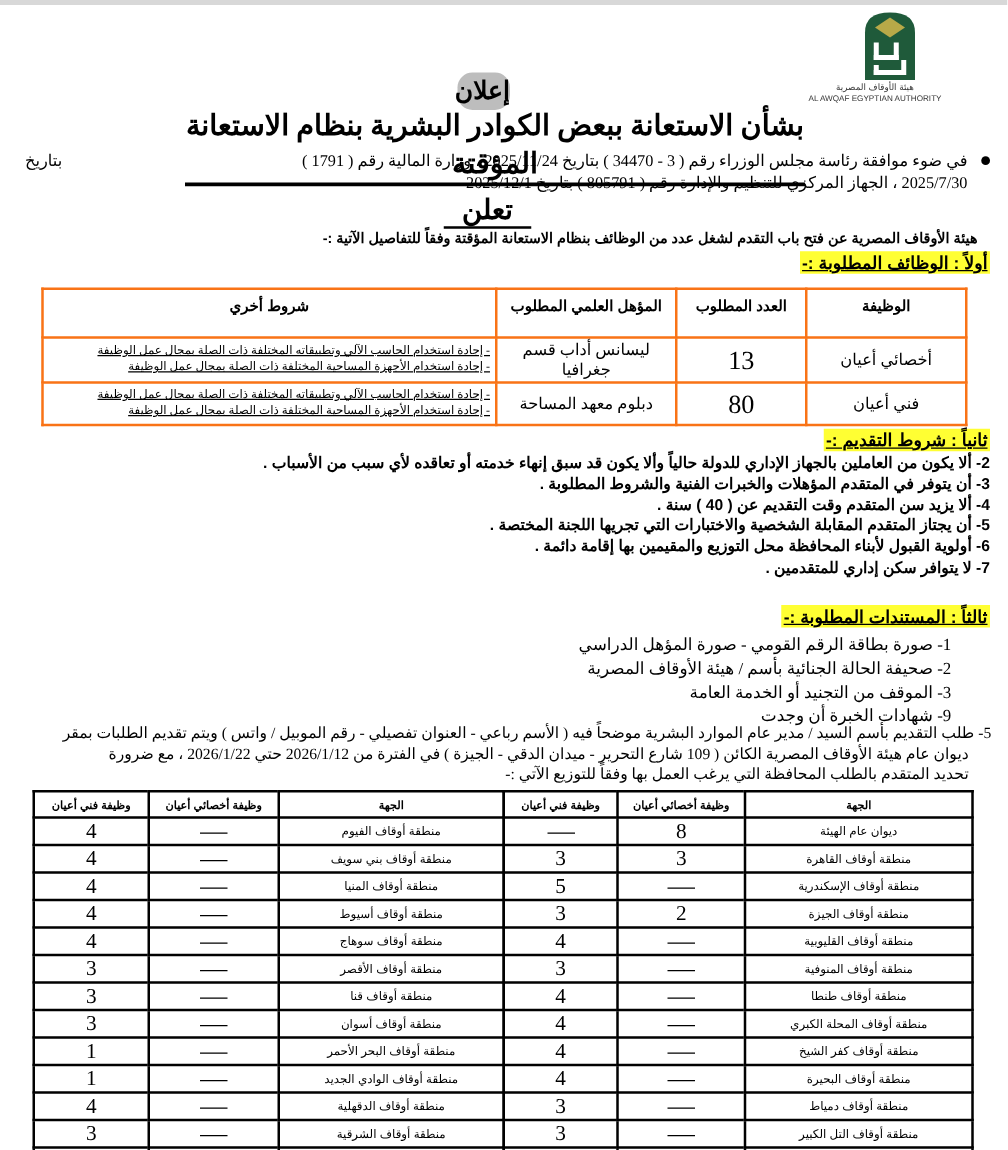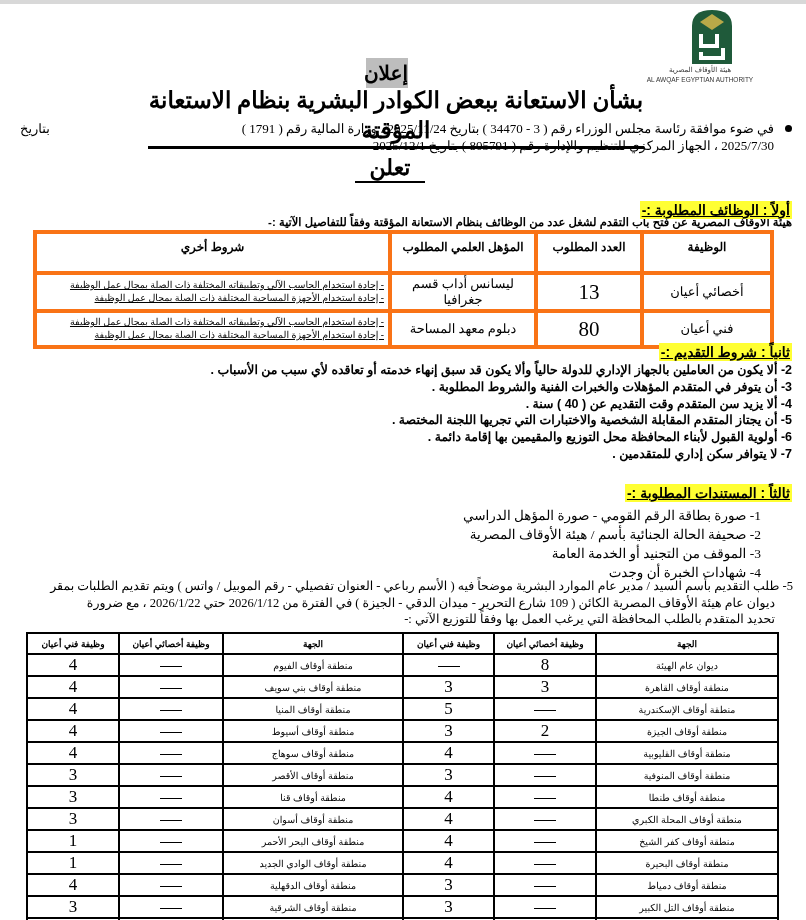--- a/index.html
+++ b/index.html
@@ -1,35 +1,35 @@
 <!DOCTYPE html>
 <html><head>
 <meta charset="utf-8">
 <style>
   html, body { margin: 0; padding: 0; background: #ffffff; }
   body { width: 806px; height: 920px; position: relative; overflow: hidden; font-family: "DejaVu Sans", sans-serif; color: #000; }
   .topbar { position: absolute; left: 0; top: 0; width: 806px; height: 4px; background: #d8d8d8; }
   .logo { position: absolute; left: 690px; top: 8px; width: 44px; height: 56px; }
   .logo-text-ar { position: absolute; left: 640px; top: 66px; width: 120px; text-align: center; font-size: 7px; color: #333; direction: rtl; letter-spacing: 1px; }
   .logo-text-en { position: absolute; left: 640px; top: 76px; width: 120px; text-align: center; font-size: 6.5px; color: #333; font-family: "Liberation Sans", sans-serif; }
-  .announce { position: absolute; left: 366px; top: 58px; width: 42px; height: 30px; background: #bdbdbd; text-align: center; font-size: 20px; font-weight: bold; line-height: 30px; direction: rtl; font-family: "Liberation Serif", serif; }
+  .announce { position: absolute; left: 366px; top: 58px; width: 42px; height: 30px; background: #bdbdbd; text-align: center; font-size: 20px; font-weight: bold; line-height: 30px; direction: rtl; font-family: "Liberation Serif", serif; border-radius: 12px; }
   .title { position: absolute; left: 148px; top: 86px; width: 496px; text-align: center; font-size: 23px; font-weight: bold; direction: rtl; font-family: "Liberation Serif", serif; border-bottom: 3px solid #000; line-height: 30px; }
   .intro { position: absolute; left: 20px; top: 120px; width: 772px; direction: rtl; font-size: 13px; font-family: "Liberation Serif", serif; line-height: 17px; }
   .intro .line1 { position: relative; padding-right: 18px; }
   .intro .bullet { position: absolute; right: 0; top: 5px; width: 7px; height: 7px; border-radius: 50%; background: #000; }
   .intro .date-tail { position: absolute; left: 0; top: 0; }
   .intro .line2 { padding-right: 18px; }
   .ta3len { position: absolute; left: 355px; top: 155px; width: 70px; text-align: center; font-size: 22px; font-weight: bold; direction: rtl; border-bottom: 2px solid #000; font-family: "Liberation Serif", serif; line-height: 26px; }
-  .para { position: absolute; right: 14px; top: 183px; direction: rtl; font-size: 11.5px; font-weight: bold; font-family: "Liberation Sans", sans-serif; margin-top: 32px; }
+  .para { position: absolute; right: 24px; top: 183px; direction: rtl; font-size: 11.5px; font-weight: bold; font-family: "Liberation Sans", sans-serif; }
   .sec { position: absolute; right: 14px; direction: rtl; font-size: 14px; font-weight: bold; background: #ffff33; text-decoration: underline; font-family: "Liberation Sans", sans-serif; line-height: 18px; padding: 0 2px; }
   .sec1 { top: 201px; }
   .sec2 { top: 343px; }
   .sec3 { top: 484px; }
   table.jobs { position: absolute; left: 33px; top: 230px; width: 741px; border-collapse: collapse; direction: rtl; }
-  table.jobs td, table.jobs th { border: 4px solid #f97316; text-align: center; font-family: "Liberation Serif", serif; font-weight: normal; }
+  table.jobs td, table.jobs th { border: 2px solid #f97316; text-align: center; font-family: "Liberation Serif", serif; font-weight: normal; }
   table.jobs th { height: 30px; font-size: 12px; font-family: "Liberation Sans", sans-serif; font-weight: bold; vertical-align: top; padding-top: 6px; }
   table.jobs td { height: 30px; font-size: 13px; }
   table.jobs td.num { font-size: 21px; }
   table.jobs td.cond { font-size: 9.5px; text-align: right; line-height: 13px; padding-right: 4px; text-decoration: underline; }
   .conds { position: absolute; right: 14px; top: 362px; direction: rtl; font-size: 12.5px; font-weight: bold; font-family: "Liberation Sans", sans-serif; line-height: 16.8px; }
   .docs { position: absolute; right: 45px; top: 506px; direction: rtl; font-size: 13.5px; font-family: "Liberation Serif", serif; line-height: 19px; }
   .doc5 { position: absolute; left: 14px; top: 578px; width: 779px; direction: rtl; font-size: 12.5px; font-family: "Liberation Serif", serif; line-height: 16.5px; }
   .doc5 .l { padding-right: 18px; }
   .doc5 .l1 { padding-right: 0; }
   .dist { position: absolute; top: 632px; border-collapse: collapse; direction: rtl; }
@@ -113,21 +113,21 @@
   <div>5- أن يجتاز المتقدم المقابلة الشخصية والاختبارات التي تجريها اللجنة المختصة .</div>
   <div>6- أولوية القبول لأبناء المحافظة محل التوزيع والمقيمين بها إقامة دائمة .</div>
   <div>7- لا يتوافر سكن إداري للمتقدمين .</div>
 </div>
 
 <div class="sec sec3">ثالثاً : المستندات المطلوبة :-</div>
 <div class="docs">
   <div>1- صورة بطاقة الرقم القومي - صورة المؤهل الدراسي</div>
   <div>2- صحيفة الحالة الجنائية بأسم / هيئة الأوقاف المصرية</div>
   <div>3- الموقف من التجنيد أو الخدمة العامة</div>
-  <div>4- شهادات الخبرة أن وجدت</div>
+  <div>9- شهادات الخبرة أن وجدت</div>
 </div>
 <div class="doc5">
   <div class="l l1">5- طلب التقديم بأسم السيد / مدير عام الموارد البشرية موضحاً فيه ( الأسم رباعي - العنوان تفصيلي - رقم الموبيل / واتس ) ويتم تقديم الطلبات بمقر</div>
   <div class="l">ديوان عام هيئة الأوقاف المصرية الكائن ( 109 شارع التحرير - ميدان الدقي - الجيزة ) في الفترة من 2026/1/12 حتي 2026/1/22 ، مع ضرورة</div>
   <div class="l">تحديد المتقدم بالطلب المحافظة التي يرغب العمل بها وفقاً للتوزيع الآتي :-</div>
 </div>
 
 <table class="dist right">
   <thead>
     <tr>

